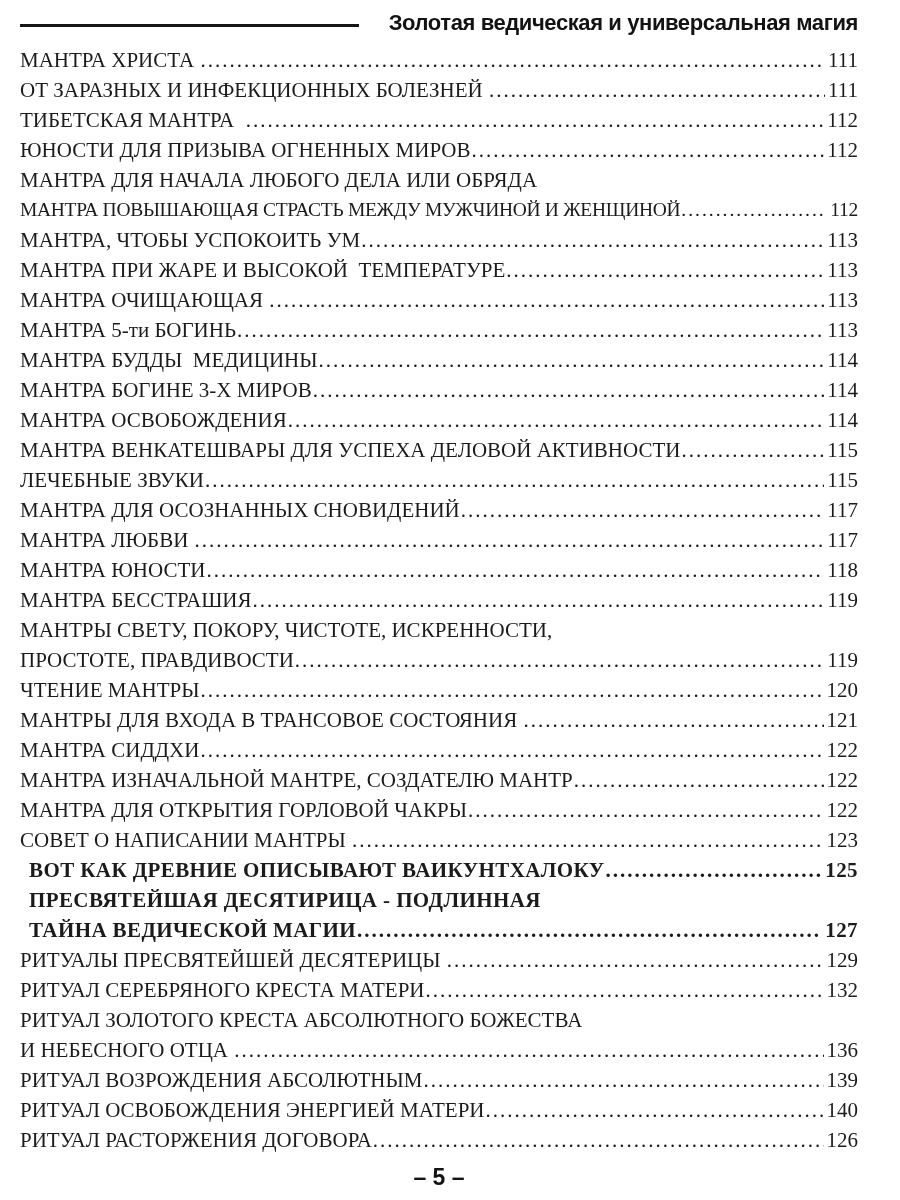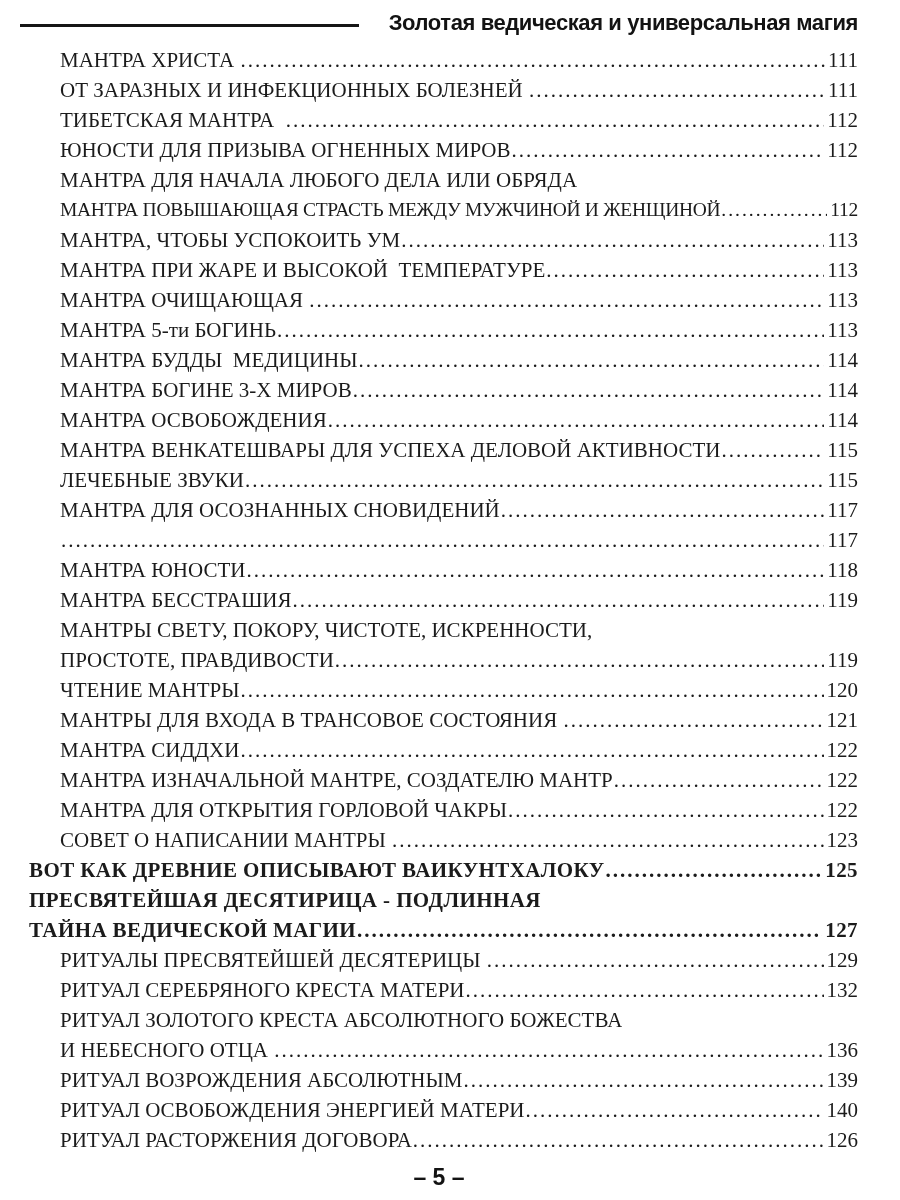--- a/index.html
+++ b/index.html
@@ -45,21 +45,20 @@
   
   .toc {
     margin-top: 7px;
   }
   .toc-row {
     display: flex;
     align-items: baseline;
     height: 30px;
     line-height: 30px;
     font-size: 21px;
-    margin-left: 40px;
     overflow: hidden;
   }
   .toc-row.top {
     margin-left: 9px;
     font-weight: 700;
     letter-spacing: 0.4px;
   }
   .toc-row.tight {
     font-size: 19.5px;
     letter-spacing: -0.3px;
@@ -177,20 +176,21 @@
         <span class="toc-entry-title">ЛЕЧЕБНЫЕ ЗВУКИ</span>
         <span class="dot-leader">............................................................................................................................................................................................................................</span>
         <span class="toc-entry-page">115</span>
       </div>
       <div class="toc-row">
         <span class="toc-entry-title">МАНТРА ДЛЯ ОСОЗНАННЫХ СНОВИДЕНИЙ</span>
         <span class="dot-leader">............................................................................................................................................................................................................................</span>
         <span class="toc-entry-page">117</span>
       </div>
       <div class="toc-row">
+        <span class="toc-entry-title">МАНТРА ЛЮБВИ </span>
         <span class="dot-leader">............................................................................................................................................................................................................................</span>
         <span class="toc-entry-page">117</span>
       </div>
       <div class="toc-row">
         <span class="toc-entry-title">МАНТРА ЮНОСТИ</span>
         <span class="dot-leader">............................................................................................................................................................................................................................</span>
         <span class="toc-entry-page">118</span>
       </div>
       <div class="toc-row">
         <span class="toc-entry-title">МАНТРА БЕССТРАШИЯ</span>

